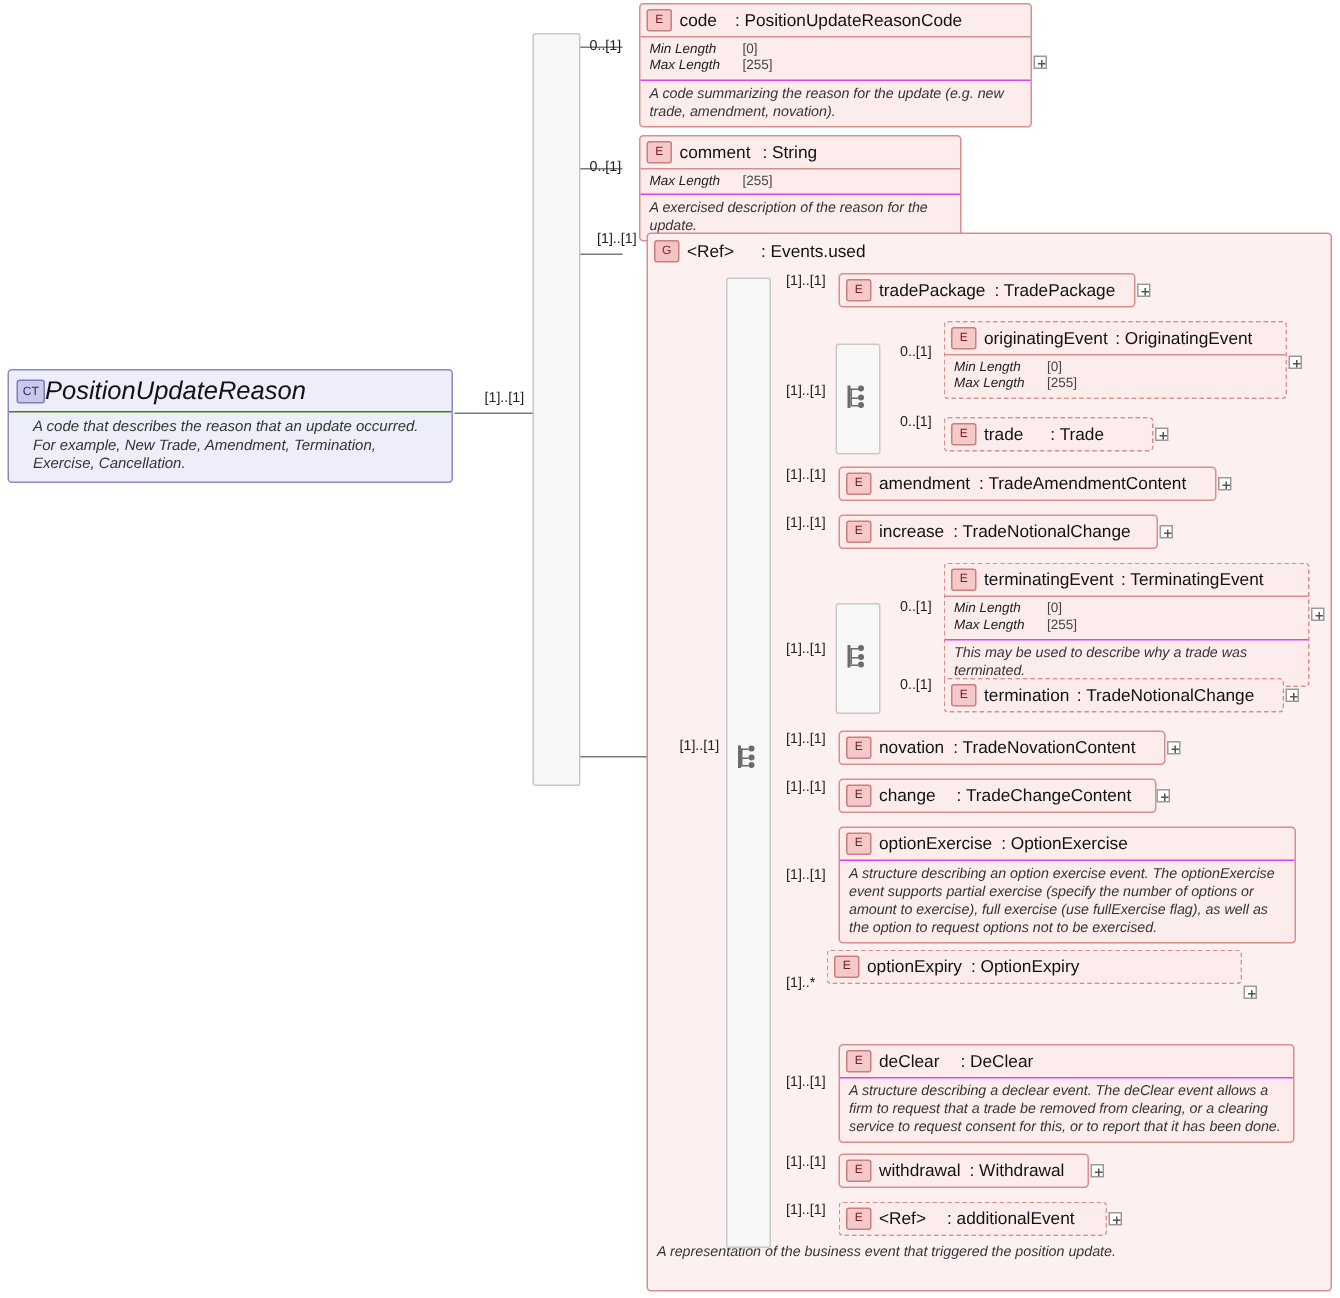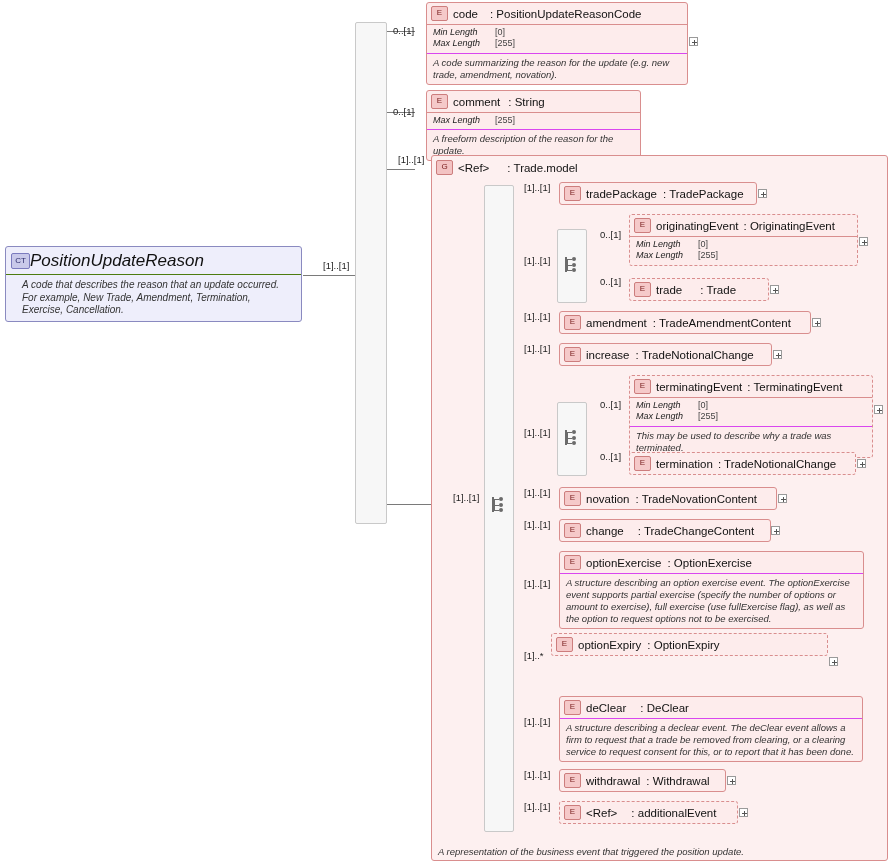--- a/index.html
+++ b/index.html
@@ -128,21 +128,21 @@
     border-radius: 3px;
   }
   .group-head {
     display: flex;
     align-items: center;
     padding: 4px 6px 3px 4px;
   }
   .group-foot {
     position: absolute;
     left: 6px;
-    bottom: 3px;
+    bottom: 20px;
     font-style: italic;
     font-size: 9.5px;
     color: #333;
   }
   
   .seqbox {
     position: absolute;
     border: 1px solid #c9c9c9;
     background: #f7f7f7;
     border-radius: 2px;
@@ -300,30 +300,30 @@
     <span class="el-name">comment</span>
     <span style="width:8px"></span>
     <span class="el-type"><span>:</span> <span>String</span></span>
   </div>
   <div class="facets">
     <div class="facet-row">
         <span class="facet-name">Max Length</span>
         <span class="facet-val">[255]</span>
       </div>
   </div>
-  <div class="doc">A freeform description of the reason for the update.</div>
+  <div class="doc">A exercised description of the reason for the update.</div>
 </div>
 
 <div class="card" style="left:398px; top:154px;">[1]..[1]</div>
 <div class="node group-box" style="left:431px; top:155px; width:457px; height:706px;">
   <div class="group-head">
     <div class="el-icon g">G</div>
     <span class="el-name">&lt;Ref&gt;</span>
     <span style="width:18px"></span>
-    <span class="el-type"><span>:</span> <span>Trade.model</span></span>
+    <span class="el-type"><span>:</span> <span>Events.used</span></span>
   </div>
   <div class="group-foot">A representation of the business event that triggered the position update.</div>
 </div>
 
 <div class="seqbox" style="left:484px; top:185px; width:28px; height:645px;"></div>
 <div class="seq-sym" style="left:491px; top:496px;">
   <div class="bar"></div>
     <div class="spine"></div>
   <div class="lk l1"></div>
     <div class="lk l2"></div>

